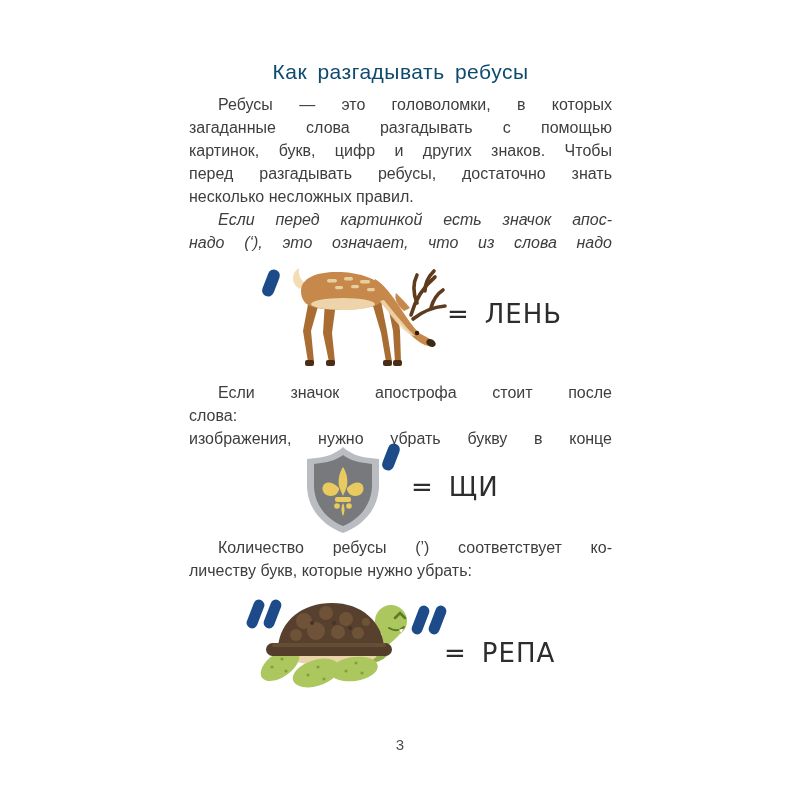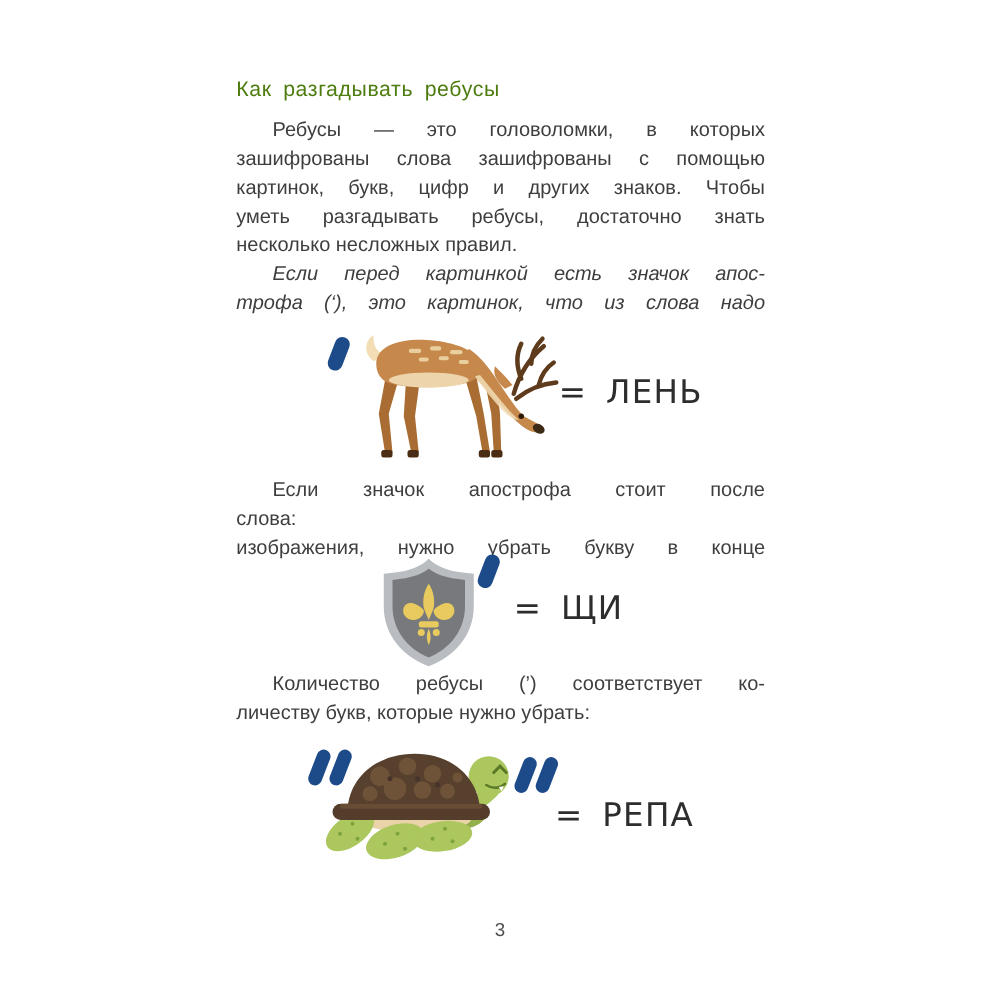--- a/index.html
+++ b/index.html
@@ -1,21 +1,21 @@
 <!DOCTYPE html>
 <html><head>
 <meta charset="utf-8">
 <style>
   html,body { margin:0; padding:0; background:#ffffff; }
   .page {
     position:relative; width:800px; height:800px; background:#ffffff;
     font-family:"Liberation Sans", sans-serif; color:#3e3e3e; overflow:hidden;
   }
   .column { position:absolute; left:189px; top:59px; width:423px; }
-  .title { font-size:17px; line-height:25px; text-align:left; color:#4d7c0f;
+  .title { font-size:21px; line-height:25px; text-align:center; color:#0c4a6e;
            letter-spacing:0.5px; word-spacing:4px; }
   .para { font-size:16px; line-height:23px; color:#3e3e3e; }
   .jline { text-align:justify; text-align-last:justify; }
   .first-line { text-indent:29px; }
   .last-line  { text-align-last:left; }
   .p1 { margin-top:9px; }
   .p2 { margin-top:0;font-style:italic; }
   .p3 { margin-top:8px; }
   .p4 { margin-top:1px; }
 
@@ -49,29 +49,29 @@
 </head>
 <body>
 
 <div class="page">
   <div class="column">
 
     <div class="title">Как разгадывать ребусы</div>
 
     <div class="para p1">
       <div class="jline first-line">Ребусы — это головоломки, в которых</div>
-      <div class="jline">зашифрованы слова зашифрованы с помощью</div>
+      <div class="jline">загаданные слова разгадывать с помощью</div>
       <div class="jline">картинок, букв, цифр и других знаков. Чтобы</div>
-      <div class="jline">уметь разгадывать ребусы, достаточно знать</div>
+      <div class="jline">перед разгадывать ребусы, достаточно знать</div>
       <div class="jline last-line">несколько несложных правил.</div>
     </div>
 
     <div class="para p2">
       <div class="jline first-line">Если перед картинкой есть значок апос-</div>
-      <div class="jline">трофа (‘), это картинок, что из слова надо</div>
+      <div class="jline">надо (‘), это означает, что из слова надо</div>
     </div>
 
     <div class="rebus-row row-deer">
       <div class="apo abs" style="left:76px; top:4px;"></div>
       <svg class="abs" style="left:94px; top:0;" width="167" height="107" viewBox="0 0 167 107">
         <path d="M16,24 C8,18 8,8 16,3 C15,10 18,16 24,19 Z" fill="#f2ddb5"></path>
         <g fill="#a96d33">
           <path d="M26,34 L20,66 L25,97 L31,97 L28,66 L36,38 Z"></path>
           <path d="M42,36 L40,68 L46,97 L52,97 L49,68 L53,38 Z"></path>
           <path d="M88,34 L98,68 L103,97 L109,97 L104,66 L98,36 Z"></path>

